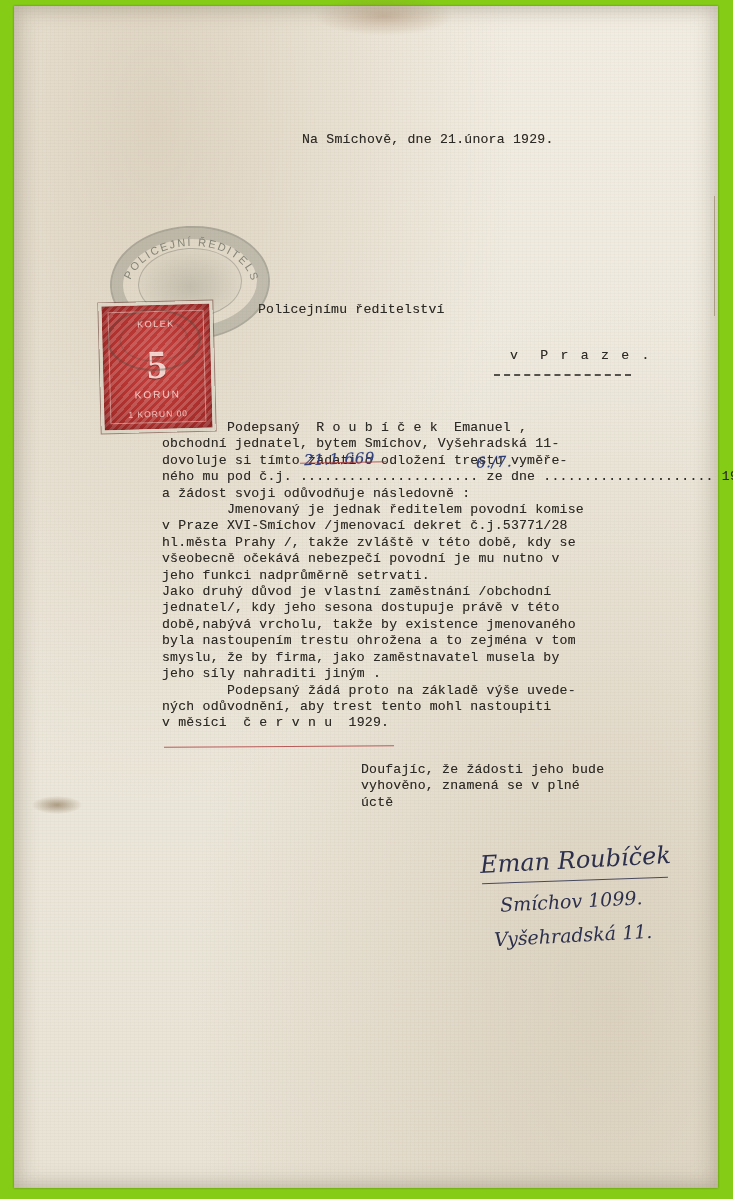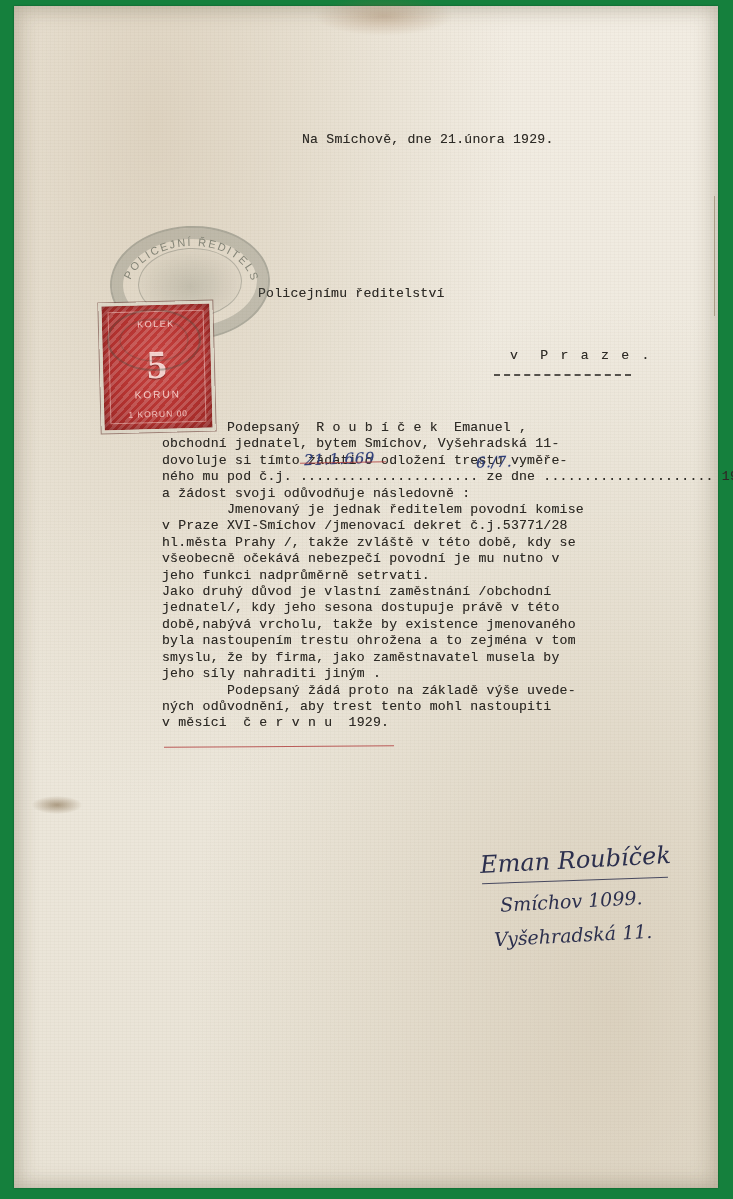--- a/index.html
+++ b/index.html
@@ -5,21 +5,21 @@
   html, body {
     margin: 0;
     padding: 0;
     background: #6e6e6e;
   }
   .page {
     position: relative;
     width: 733px;
     height: 1199px;
     overflow: hidden;
-    background: #15803d;
+    background: #84cc16;
     font-family: "Liberation Mono", "DejaVu Sans Mono", monospace;
   }
   
   .sheet {
     position: absolute;
     left: 14px;
     top: 6px;
     width: 704px;
     height: 1182px;
     background: #efeae0;
@@ -70,21 +70,21 @@
   .typed {
     position: absolute;
     color: #2c2a26;
     font-size: 13.2px;
     line-height: 16.4px;
     letter-spacing: 0.2px;
     white-space: pre;
     text-shadow: 0 0 0.6px rgba(60,50,40,0.45);
   }
   .dateline { left: 288px; top: 126px; }
-  .addressee { left: 244px; top: 280px; }
+  .addressee { left: 244px; top: 296px; }
   .city { left: 496px; top: 342px; letter-spacing: 2.2px; }
   .city-rule {
     position: absolute;
     left: 480px; top: 368px;
     width: 137px; height: 0;
     border-top: 2px dashed #3a3733;
     opacity: 0.85;
   }
   .body-block { left: 148px; top: 414px; }
   .closing { left: 282px; top: 756px; }
@@ -257,20 +257,23 @@
         Podepsaný žádá proto na základě výše uvede-
 ných odůvodnění, aby trest tento mohl nastoupiti
 v měsíci  č e r v n u  1929.</div>
 
     <div class="ink ink-cj">21.1.669</div>
     <div class="ink ink-date">6./7.</div>
 
     <div class="redline redline-2"></div>
     <div class="redline redline-1"></div>
 
+    <div class="typed closing">        Doufajíc, že žádosti jeho bude
+        vyhověno, znamená se v plné
+        úctě</div>
 
     <div class="signature sig-name">Eman Roubíček</div>
     <div class="sig-underline"></div>
     <div class="signature sig-line1">Smíchov 1099.</div>
     <div class="signature sig-line2">Vyšehradská 11.</div>
 
     <div class="stamp">
       <div class="inner"></div>
       <svg class="arc" viewBox="0 0 156 110">
         <path id="arcTop" d="M 16,62 A 62,44 0 0 1 140,62" fill="none"></path>

